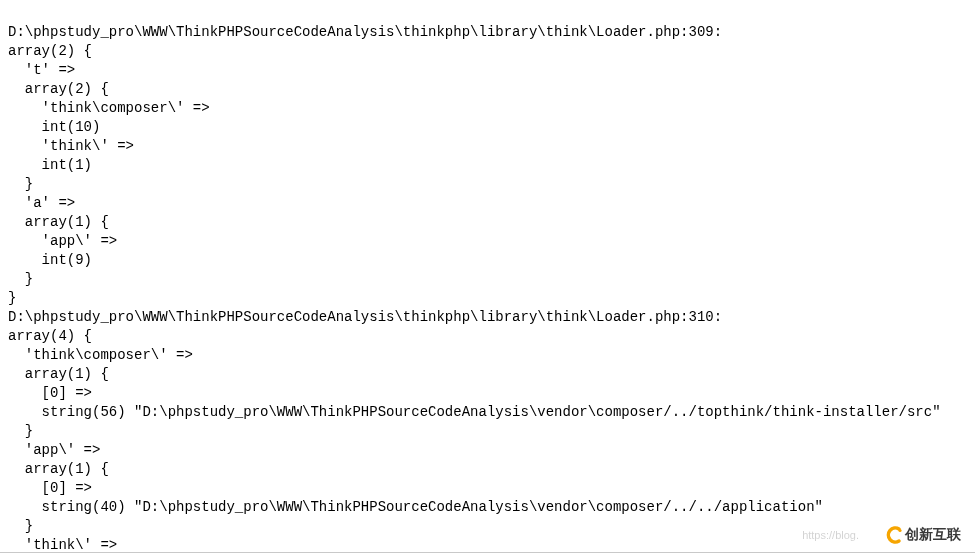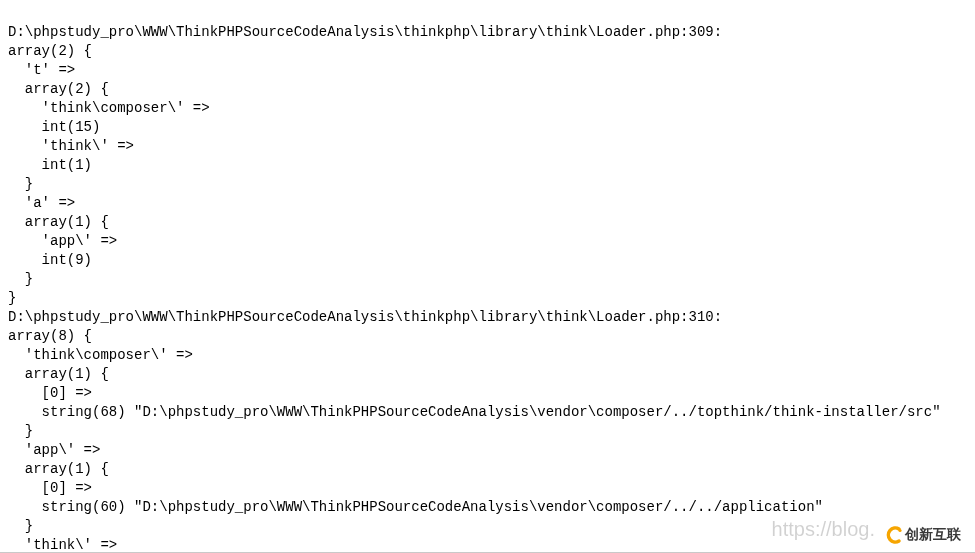--- a/index.html
+++ b/index.html
@@ -18,23 +18,23 @@
       font-size: 14px;
       line-height: 19px;
       color: #000000;
       padding: 4px 8px;
       white-space: pre;
       position: relative;
       z-index: 1;
     }
     .watermark-blog {
       position: absolute;
-      right: 100px;
+      right: 116px;
       bottom: 12px;
-      font-size: 20px;
+      font-size: 11px;
       color: rgba(0,0,0,0.18);
       font-family: Arial, sans-serif;
       z-index: 0;
     }
     .watermark-logo {
       position: absolute;
       right: 14px;
       bottom: 8px;
       display: flex;
       align-items: center;
@@ -62,41 +62,41 @@
   </style>
 </head>
 <body>
 
 <div class="dump">
 <span>D:\phpstudy_pro\WWW\ThinkPHPSourceCodeAnalysis\thinkphp\library\think\Loader.php:309:</span>
 <span>array(2) {</span>
 <span>  't' =&gt;</span>
 <span>  array(2) {</span>
 <span>    'think\composer\' =&gt;</span>
-<span>    int(15)</span>
+<span>    int(10)</span>
 <span>    'think\' =&gt;</span>
 <span>    int(1)</span>
 <span>  }</span>
 <span>  'a' =&gt;</span>
 <span>  array(1) {</span>
 <span>    'app\' =&gt;</span>
 <span>    int(9)</span>
 <span>  }</span>
 <span>}</span>
 <span>D:\phpstudy_pro\WWW\ThinkPHPSourceCodeAnalysis\thinkphp\library\think\Loader.php:310:</span>
-<span>array(8) {</span>
+<span>array(4) {</span>
 <span>  'think\composer\' =&gt;</span>
 <span>  array(1) {</span>
 <span>    [0] =&gt;</span>
-<span>    string(68) "D:\phpstudy_pro\WWW\ThinkPHPSourceCodeAnalysis\vendor\composer/../topthink/think-installer/src"</span>
+<span>    string(56) "D:\phpstudy_pro\WWW\ThinkPHPSourceCodeAnalysis\vendor\composer/../topthink/think-installer/src"</span>
 <span>  }</span>
 <span>  'app\' =&gt;</span>
 <span>  array(1) {</span>
 <span>    [0] =&gt;</span>
-<span>    string(60) "D:\phpstudy_pro\WWW\ThinkPHPSourceCodeAnalysis\vendor\composer/../../application"</span>
+<span>    string(40) "D:\phpstudy_pro\WWW\ThinkPHPSourceCodeAnalysis\vendor\composer/../../application"</span>
 <span>  }</span>
 <span>  'think\' =&gt;</span>
 
 
 
 
 
 </div>
 
 <div class="watermark-blog">https://blog.</div>

